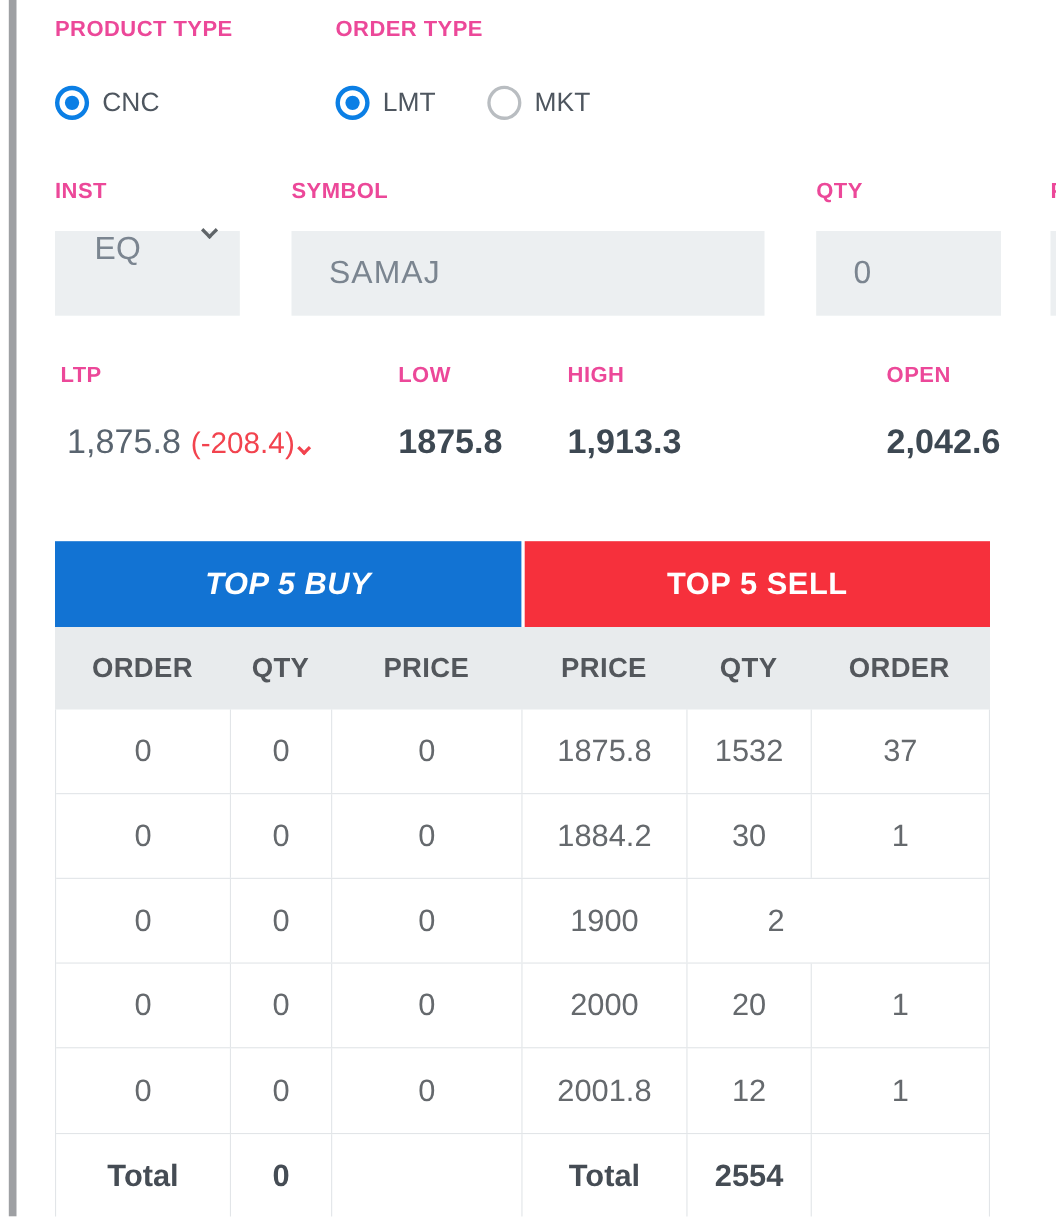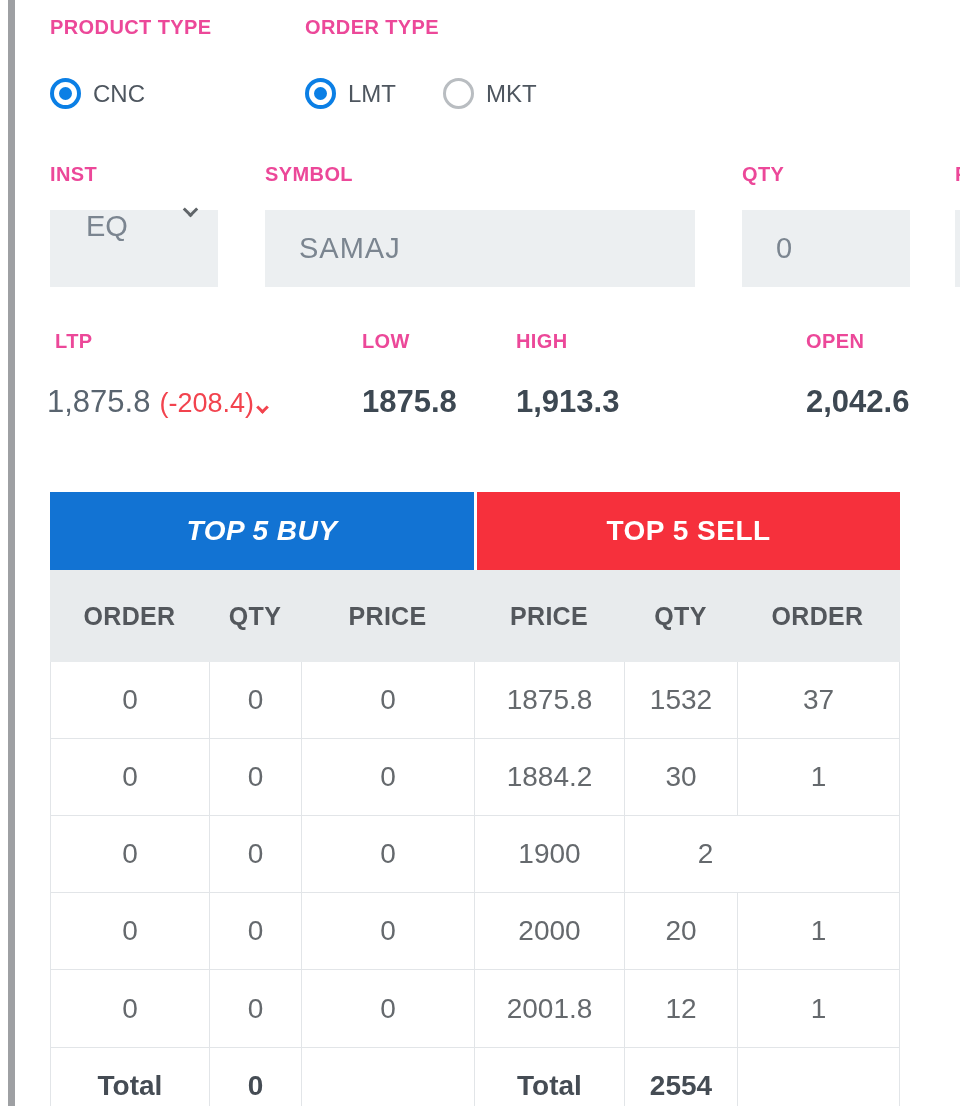--- a/index.html
+++ b/index.html
@@ -69,21 +69,21 @@
   .dh-buy{
     width:424px;margin-right:3px;background:var(--buy);
     display:flex;align-items:center;justify-content:center;
     color:#fff;font-size:28px;font-weight:bold;letter-spacing:0.5px;font-style:italic;
   }
   .dh-sell{
     flex:1;background:var(--sell);
     display:flex;align-items:center;justify-content:center;
     color:#fff;font-size:28px;font-weight:bold;letter-spacing:0.5px;
   }
-  .depth-cols{display:flex;height:92px;background:var(--colhead-bg);align-items:center;}
+  .depth-cols{display:flex;height:75px;background:var(--colhead-bg);align-items:center;}
   .hcell{
     font-size:25px;font-weight:bold;color:#53575c;text-align:center;letter-spacing:0.3px;
   }
   .depth-body{border-left:1px solid var(--grid-line);border-right:1px solid var(--grid-line);}
   .drow{display:flex;height:77px;border-bottom:1px solid var(--grid-line);}
   .drow:last-child{border-bottom:none;}
   .trow{display:flex;height:77px;}
   .cell{
     display:flex;align-items:center;justify-content:center;
     font-size:28px;color:#65696d;border-right:1px solid var(--grid-line);
@@ -125,21 +125,21 @@
 </div>
 <input class="field" style="left: 265px; top: 210px; width: 430px;" value="SAMAJ">
 <input class="field" style="left: 742px; top: 210px; width: 168px;" value="0">
 <input class="field" style="left: 955px; top: 210px; width: 60px;" value="">
 
 <div class="abs lbl" style="left:55px;top:330px">LTP</div>
 <div class="abs lbl" style="left:362px;top:330px">LOW</div>
 <div class="abs lbl" style="left:516px;top:330px">HIGH</div>
 <div class="abs lbl" style="left:806px;top:330px">OPEN</div>
 
-<div class="abs" style="left:47px;top:384px;display:flex;align-items:baseline;">
+<div class="abs" style="left:61px;top:384px;display:flex;align-items:baseline;">
   <span class="q-val">1,875.8</span>
   <span class="q-change">(-208.4)</span>
   <span class="chev-red"></span>
 </div>
 <div class="abs q-val-bold" style="left:362px;top:384px">1875.8</div>
 <div class="abs q-val-bold" style="left:516px;top:384px">1,913.3</div>
 <div class="abs q-val-bold" style="left:806px;top:384px">2,042.6</div>
 
 <div class="depth">
   <div class="depth-head">

